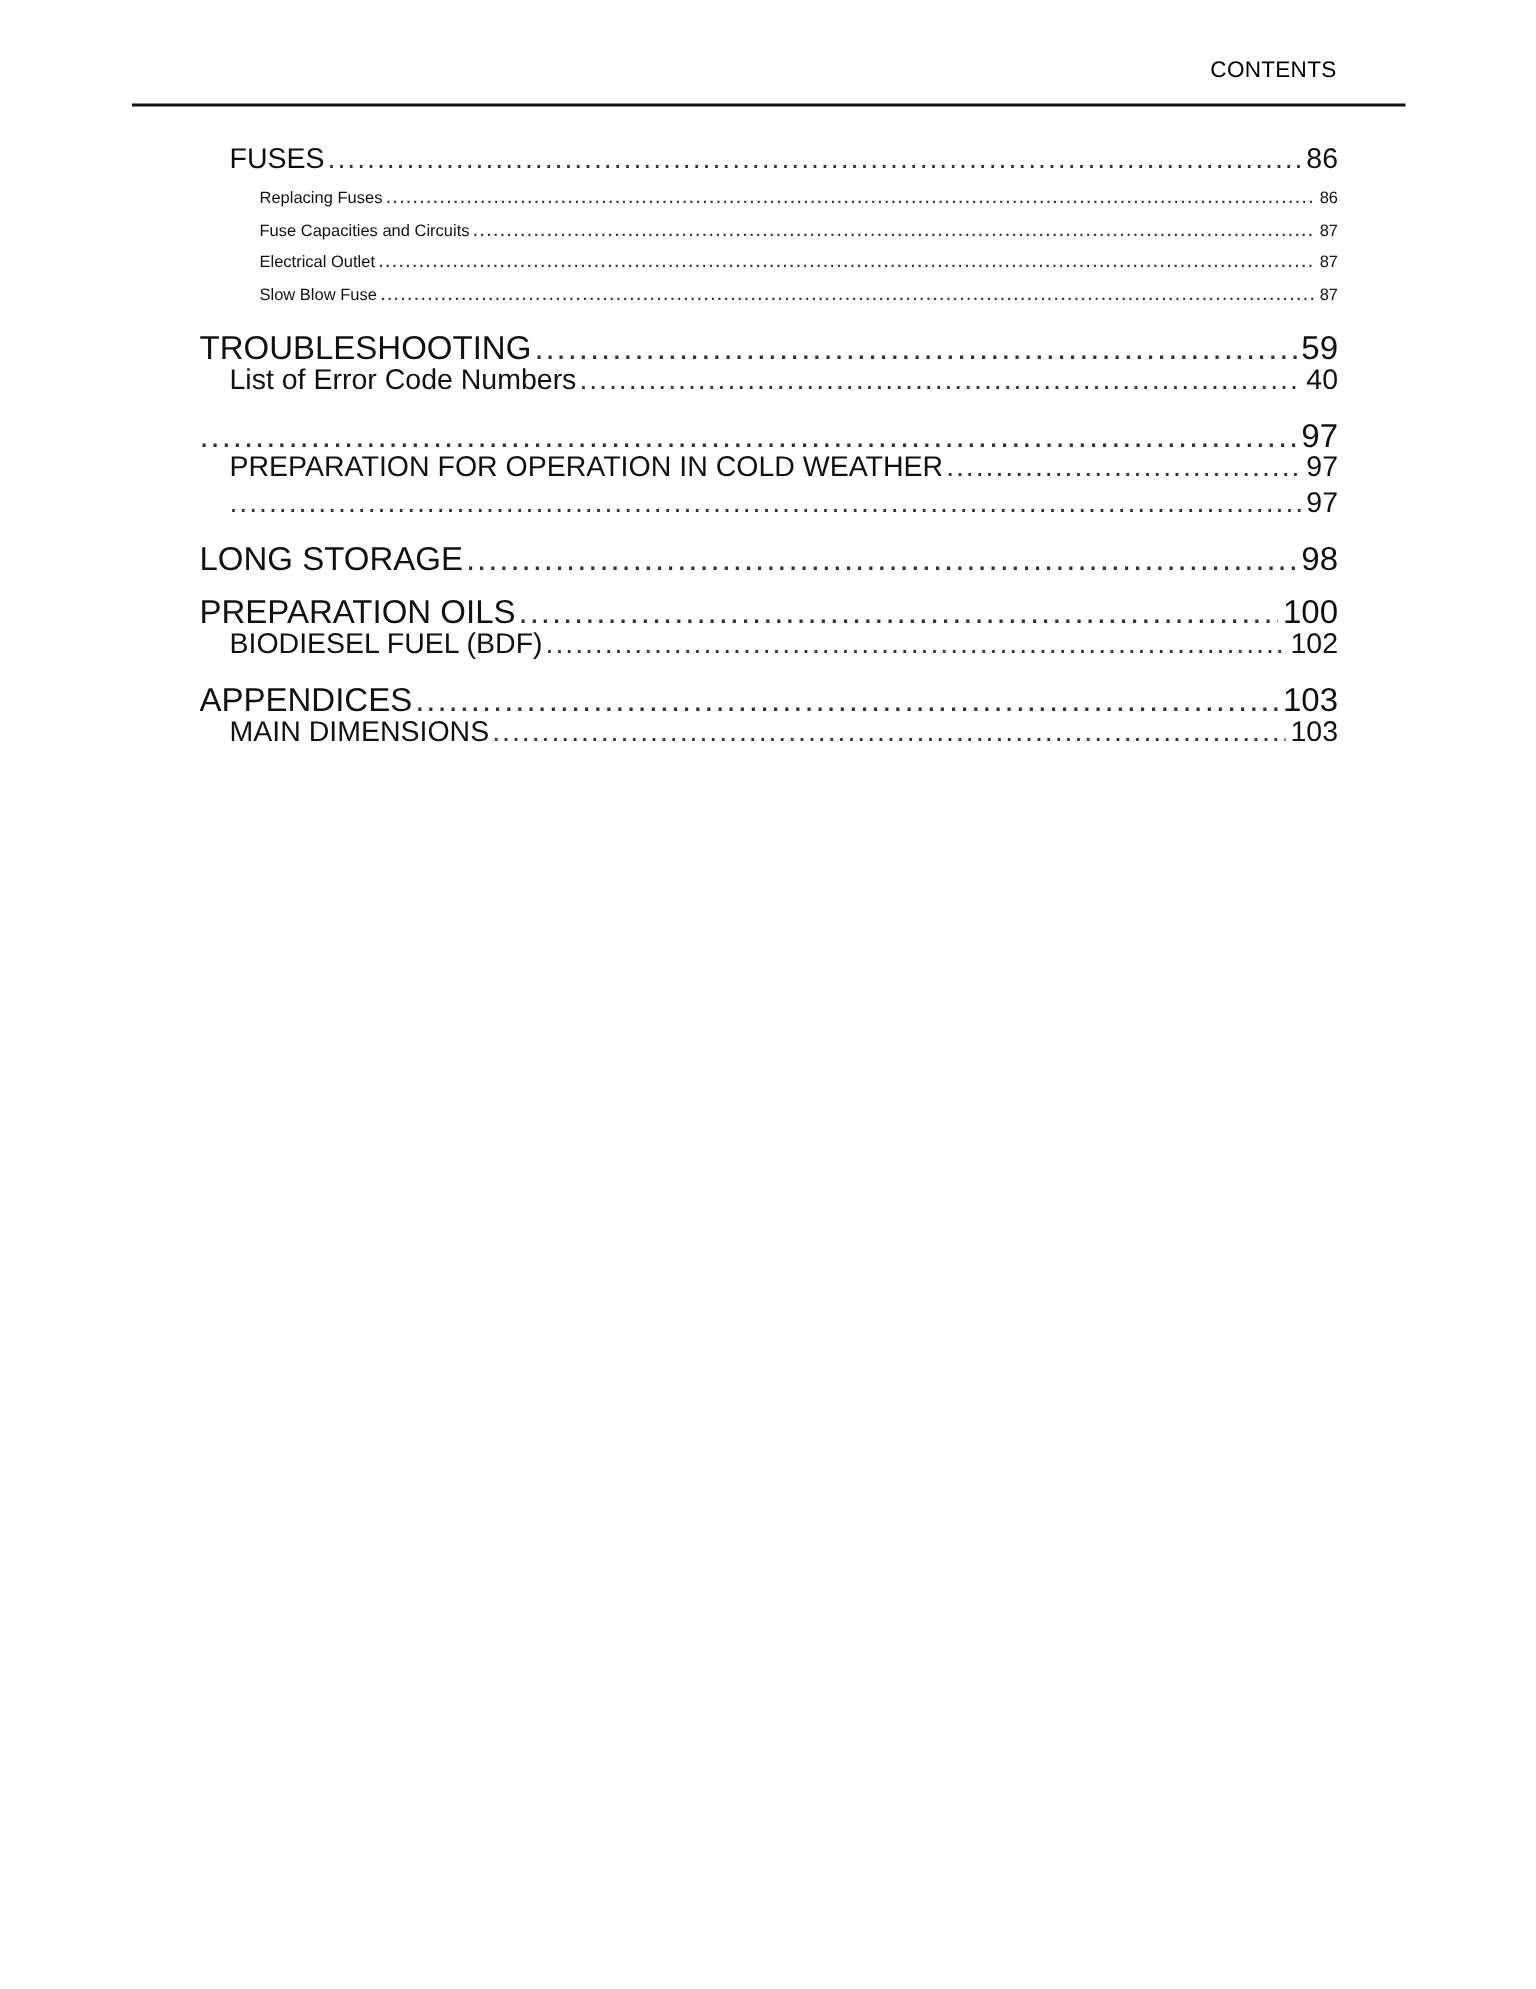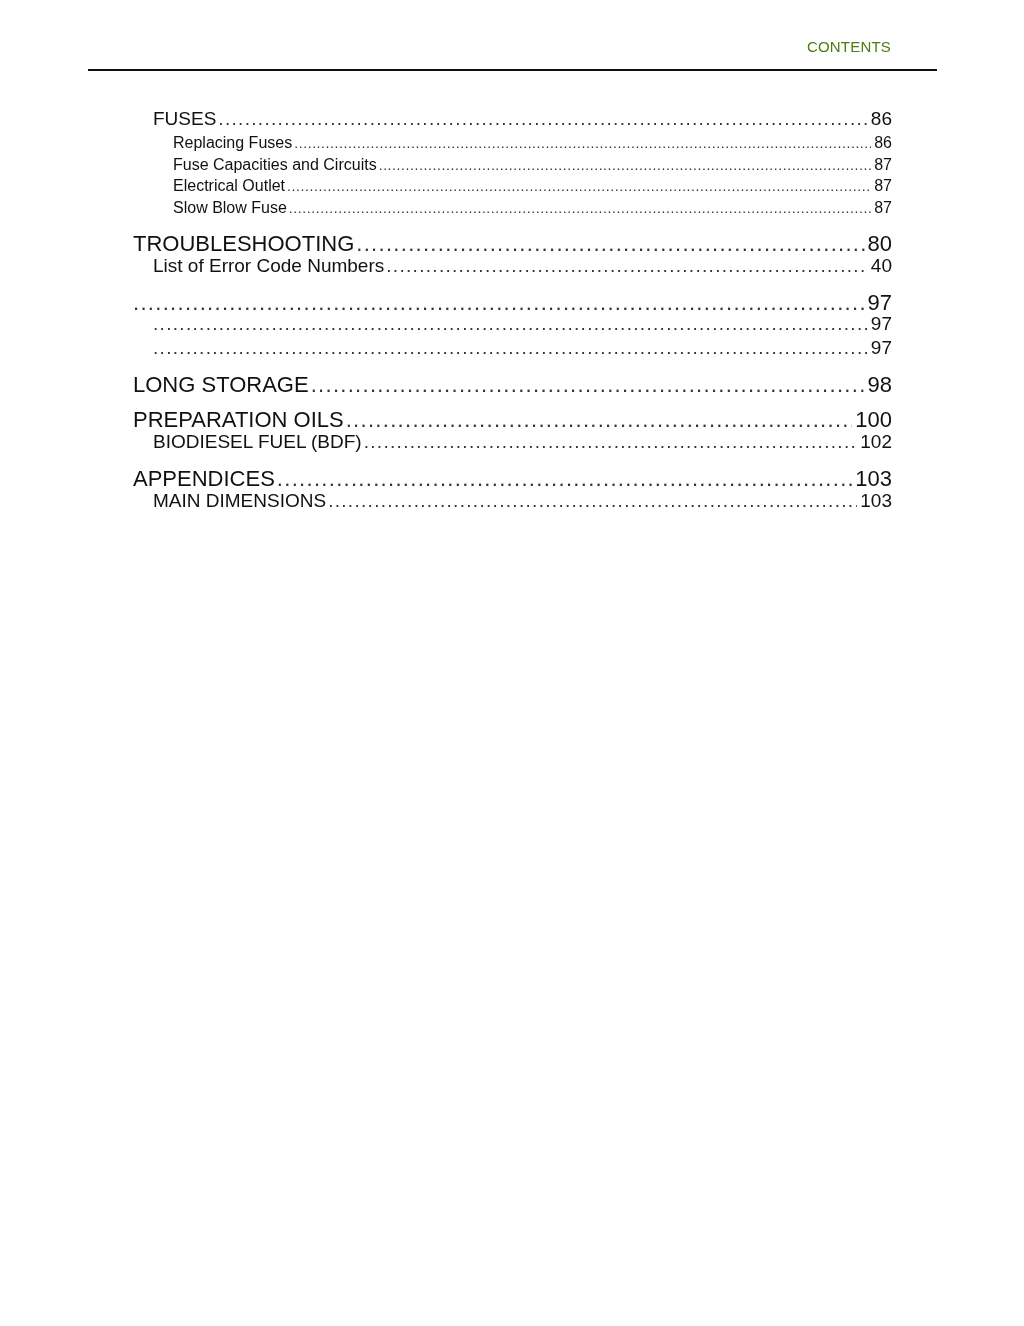--- a/index.html
+++ b/index.html
@@ -2,43 +2,43 @@
 <html><head>
 <meta charset="utf-8">
 <style>
   html, body { margin: 0; padding: 0; background: #ffffff; }
   body {
     width: 1024px; height: 1326px; position: relative; overflow: hidden;
     font-family: "Liberation Sans", sans-serif; color: #111111;
   }
   .header-title {
     position: absolute; top: 38px; right: 133px;
-    font-size: 15px; color: #4d7c0f; letter-spacing: 0.2px;
+    font-size: 15px; color: #000000; letter-spacing: 0.2px;
   }
   .header-rule {
     position: absolute; top: 69px; left: 88px; width: 849px; height: 2px;
     background: #111111;
   }
   .toc { position: absolute; left: 0; top: 0; width: 1024px; }
   .entry {
     position: absolute; display: flex; align-items: baseline;
     white-space: nowrap; overflow: hidden;
   }
   .entry .label { flex: 0 0 auto; padding-right: 2px; }
   .entry .leader {
     flex: 1 1 auto; overflow: hidden; white-space: nowrap;
     letter-spacing: 1.3px; color: #333;
   }
   .entry .leader::before {
     content: "............................................................................................................................................................................................................................................................................................";
   }
-  .entry .page { flex: 0 0 auto; padding-left: 3px; text-align: right; margin-top: 12px; }
+  .entry .page { flex: 0 0 auto; padding-left: 3px; text-align: right; }
   .lvl1 { left: 133px; width: 759px; font-size: 22px; }
   .lvl2 { left: 153px; width: 739px; font-size: 19px; align-items: flex-end; }
-  .lvl3 { left: 173px; width: 719px; font-size: 16px; }
+  .lvl3 { left: 173px; width: 719px; font-size: 11px; }
   .lvl3 .leader { letter-spacing: 0.6px; font-size: 14px; }
 </style>
 </head>
 <body>
 
 <div class="header-title">CONTENTS</div>
 <div class="header-rule"></div>
 
 <div class="toc">
   <div class="entry lvl2" style="top:96px">
@@ -62,32 +62,33 @@
     <span class="page">87</span>
   </div>
   <div class="entry lvl3" style="top:187px">
     <span class="label">Slow Blow Fuse</span>
     <span class="leader"></span>
     <span class="page">87</span>
   </div>
   <div class="entry lvl1" style="top:219px">
     <span class="label">TROUBLESHOOTING</span>
     <span class="leader"></span>
-    <span class="page">80</span>
+    <span class="page">59</span>
   </div>
   <div class="entry lvl2" style="top:243px">
     <span class="label">List of Error Code Numbers</span>
     <span class="leader"></span>
     <span class="page">40</span>
   </div>
   <div class="entry lvl1" style="top:278px">
     <span class="leader"></span>
     <span class="page">97</span>
   </div>
   <div class="entry lvl2" style="top:301px">
+    <span class="label">PREPARATION FOR OPERATION IN COLD WEATHER</span>
     <span class="leader"></span>
     <span class="page">97</span>
   </div>
   <div class="entry lvl2" style="top:325px">
     <span class="leader"></span>
     <span class="page">97</span>
   </div>
   <div class="entry lvl1" style="top:360px">
     <span class="label">LONG STORAGE</span>
     <span class="leader"></span>

